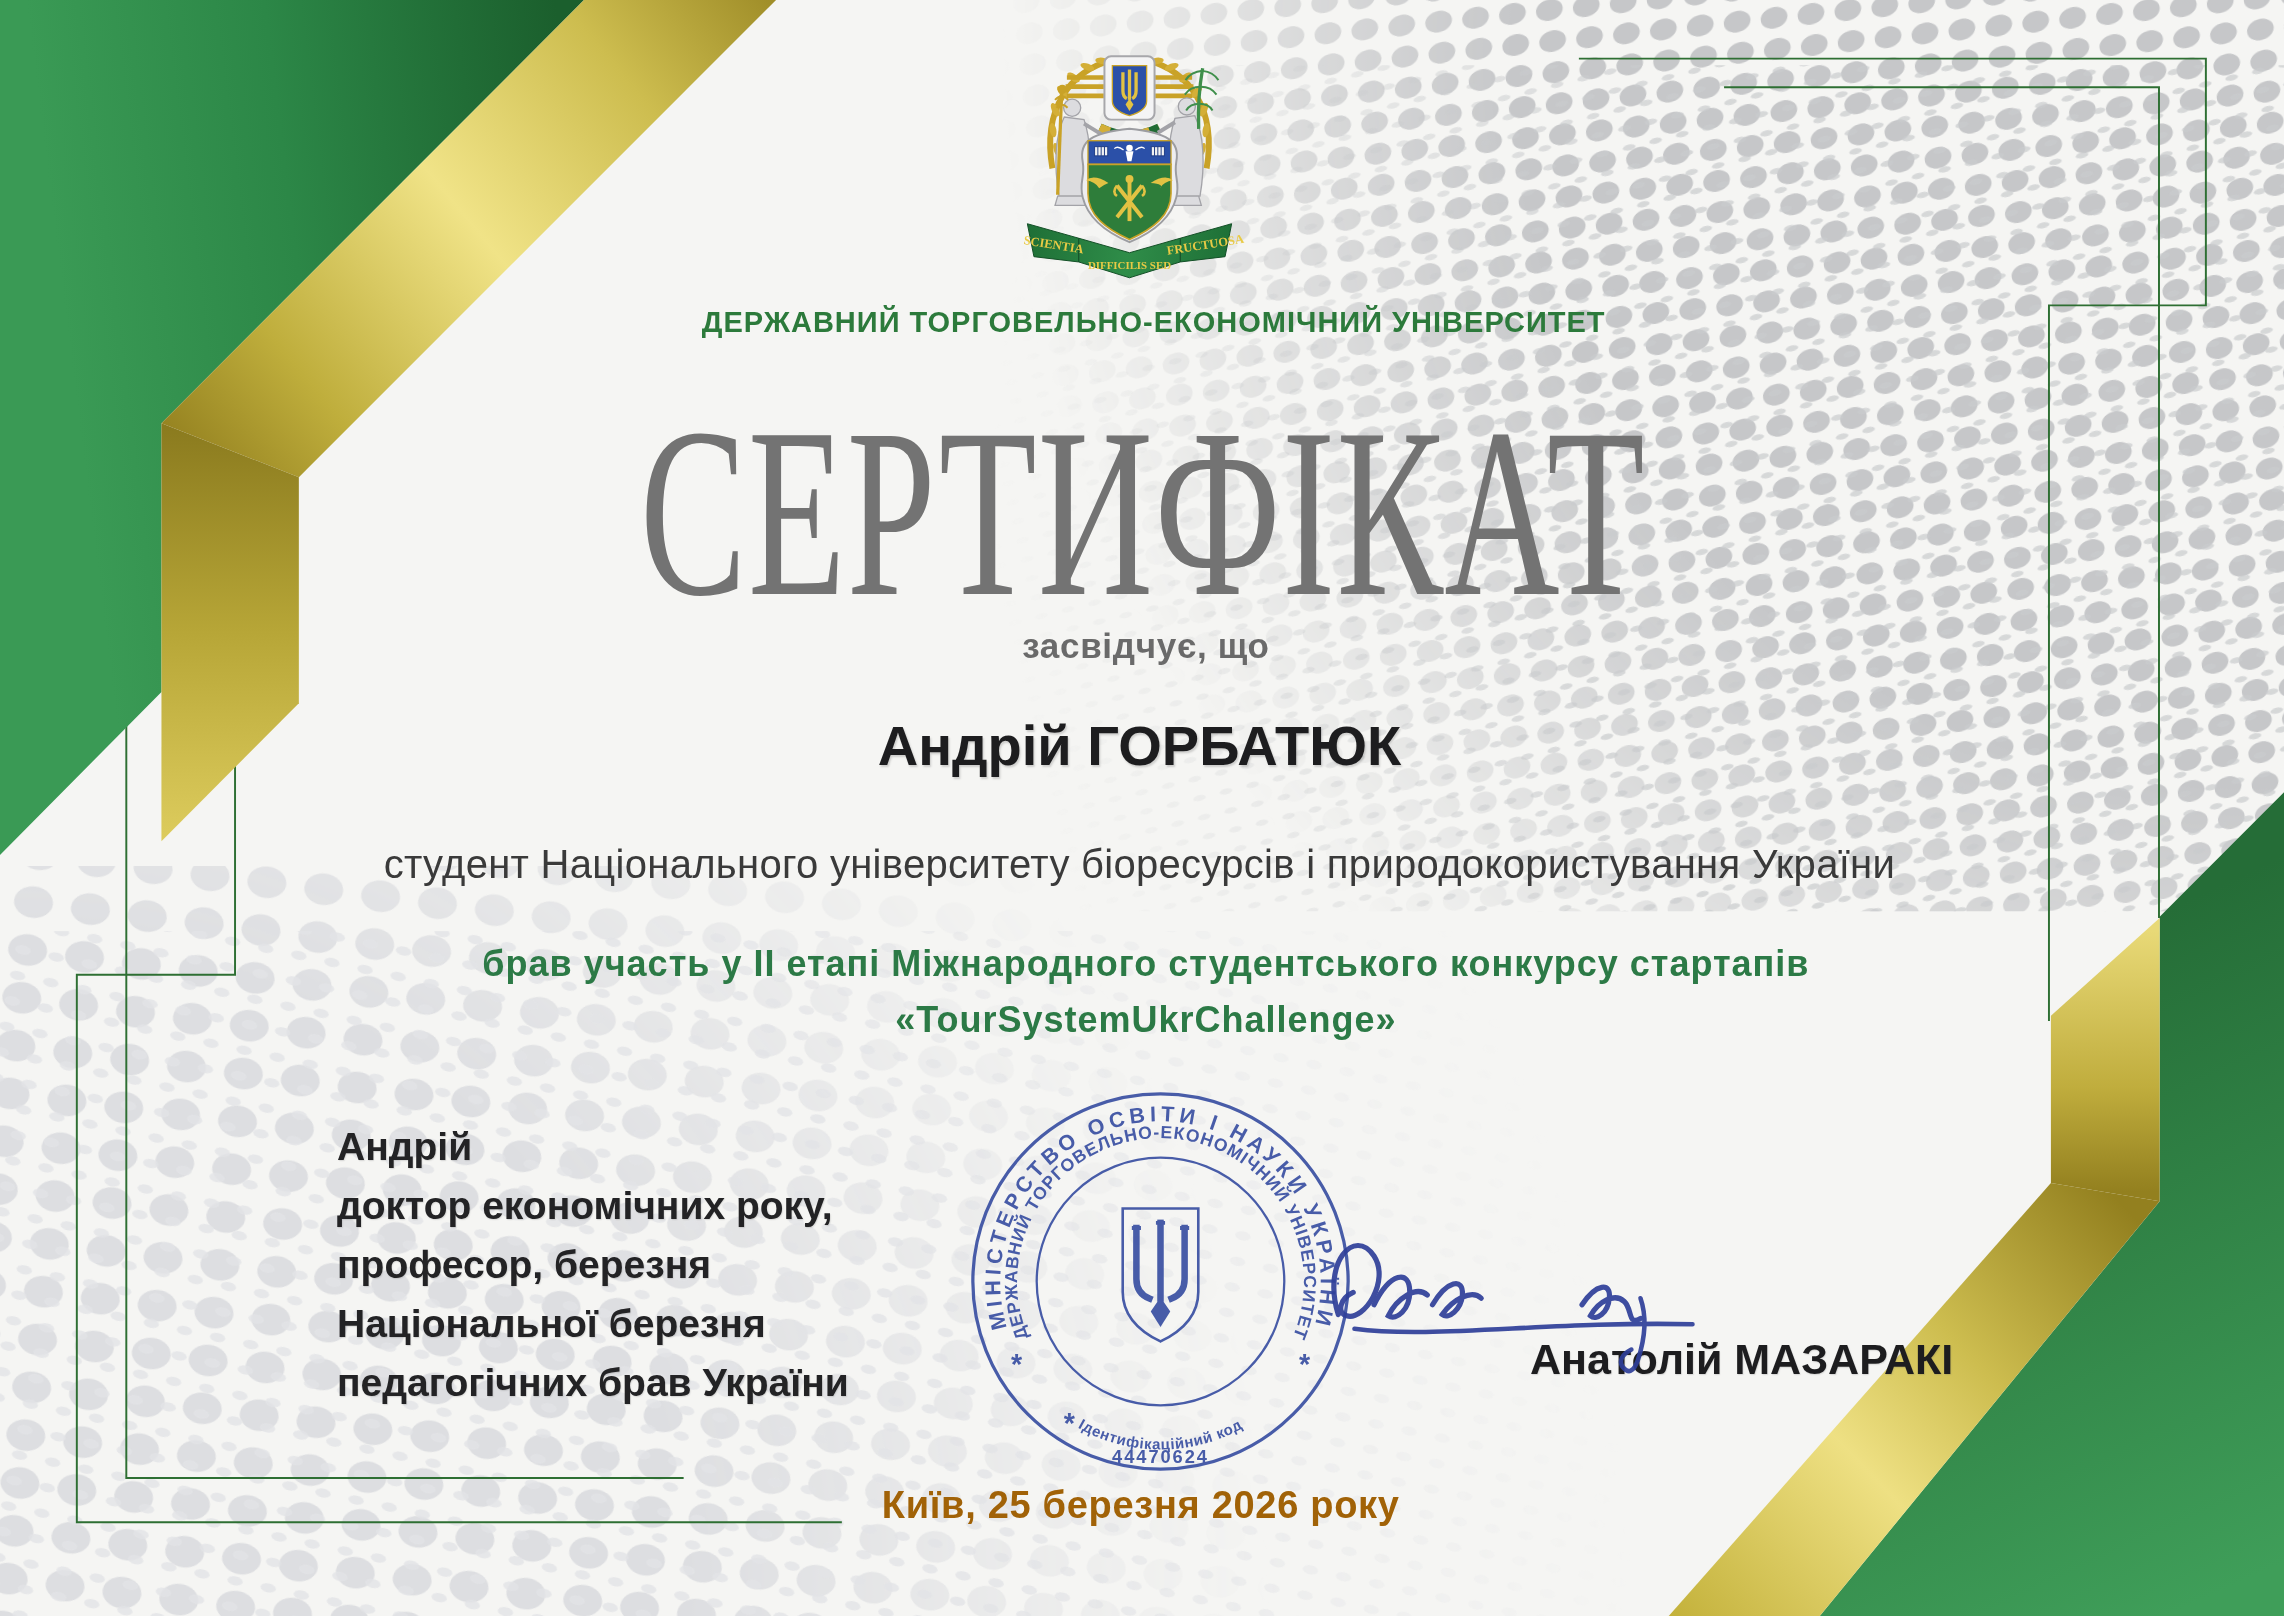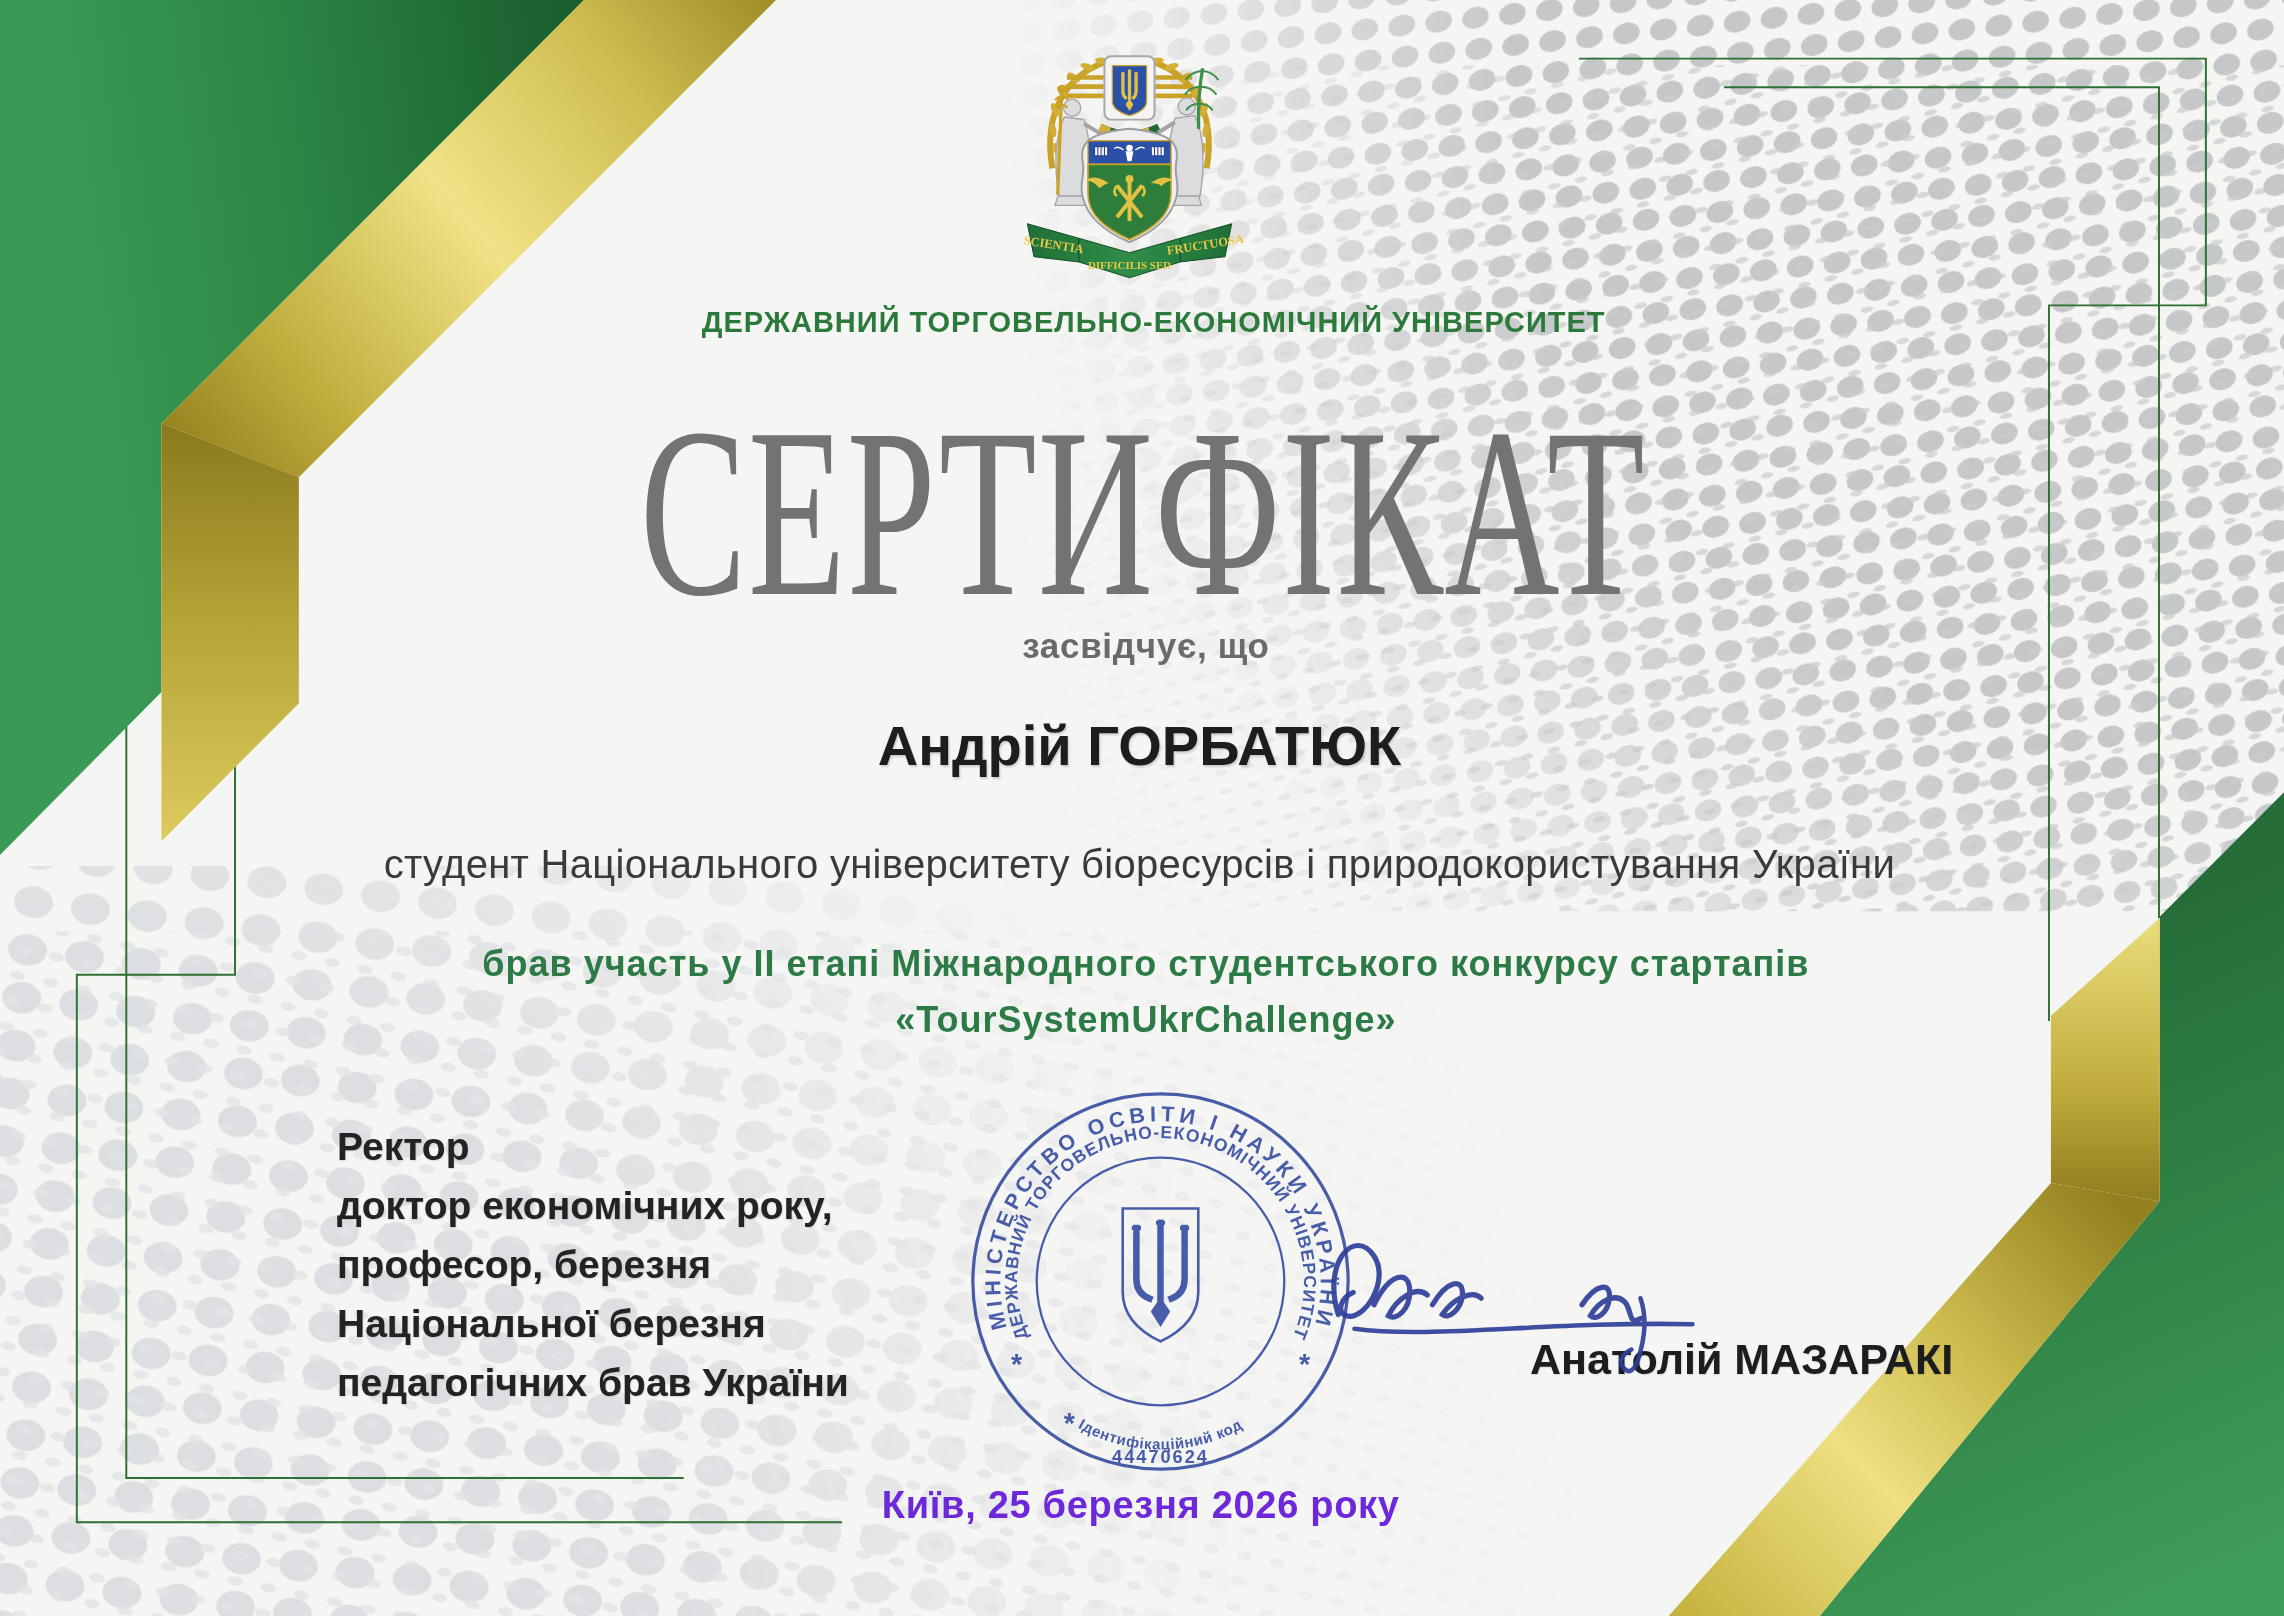--- a/index.html
+++ b/index.html
@@ -58,21 +58,21 @@
     line-height:59px;white-space:nowrap;
     text-shadow:0.7px 1.3px 1.3px rgba(90,90,90,.2);
   }
   .signatory-name{
     position:absolute;left:1530px;top:1335px;
     font-size:43px;font-weight:700;color:#1d1d1f;white-space:nowrap;
     text-shadow:0.7px 1.3px 1.3px rgba(90,90,90,.2);
   }
   .issued{
     top:1486px;left:-1.3px;
-    font-size:38px;font-weight:700;color:#6d28d9;letter-spacing:0.7px;
+    font-size:38px;font-weight:700;color:#a16207;letter-spacing:0.7px;
   }
   .stamp-text{fill:#3b51a3;font-family:"Liberation Sans",sans-serif;font-weight:600;}
   .motto{fill:#e8ca45;font-family:"Liberation Serif",serif;font-weight:700;}
 </style>
 </head>
 <body>
 
 <div class="certificate">
 
   <svg class="abs" style="left:0;top:0" width="2284" height="1616" viewBox="0 0 3508 2482">
@@ -312,21 +312,21 @@
 
   <div class="cline recipient">Андрій ГОРБАТЮК</div>
 
   <div class="cline student">студент Національного університету біоресурсів і природокористування України</div>
 
   <div class="cline part1">брав участь у ІІ етапі Міжнародного студентського конкурсу стартапів</div>
 
   <div class="cline part2">«TourSystemUkrChallenge»</div>
 
   <div class="rector">
-    <div>Ректор</div>
+    <div>Андрій</div>
     <div>доктор економічних року,</div>
     <div>професор, березня</div>
     <div>Національної березня</div>
     <div>педагогічних брав України</div>
   </div>
 
   <div class="signatory-name">Анатолій МАЗАРАКІ</div>
 
   <div class="cline issued">Київ, 25 березня 2026 року</div>
 

